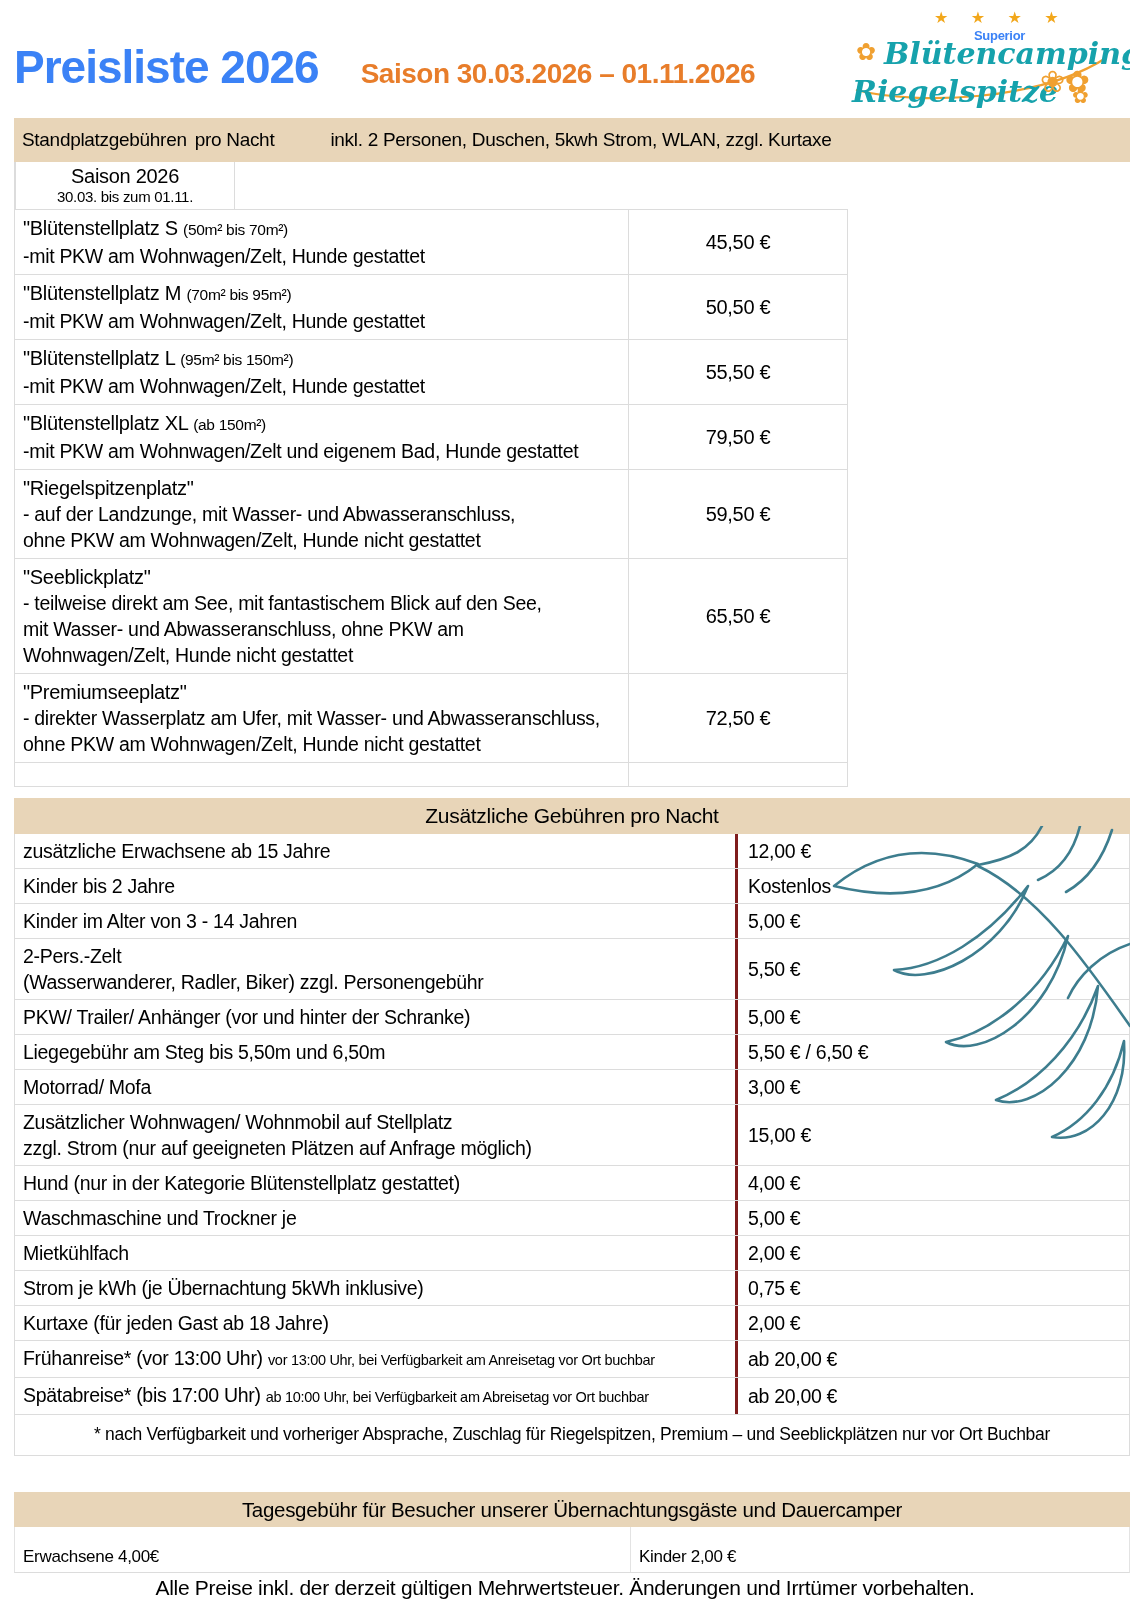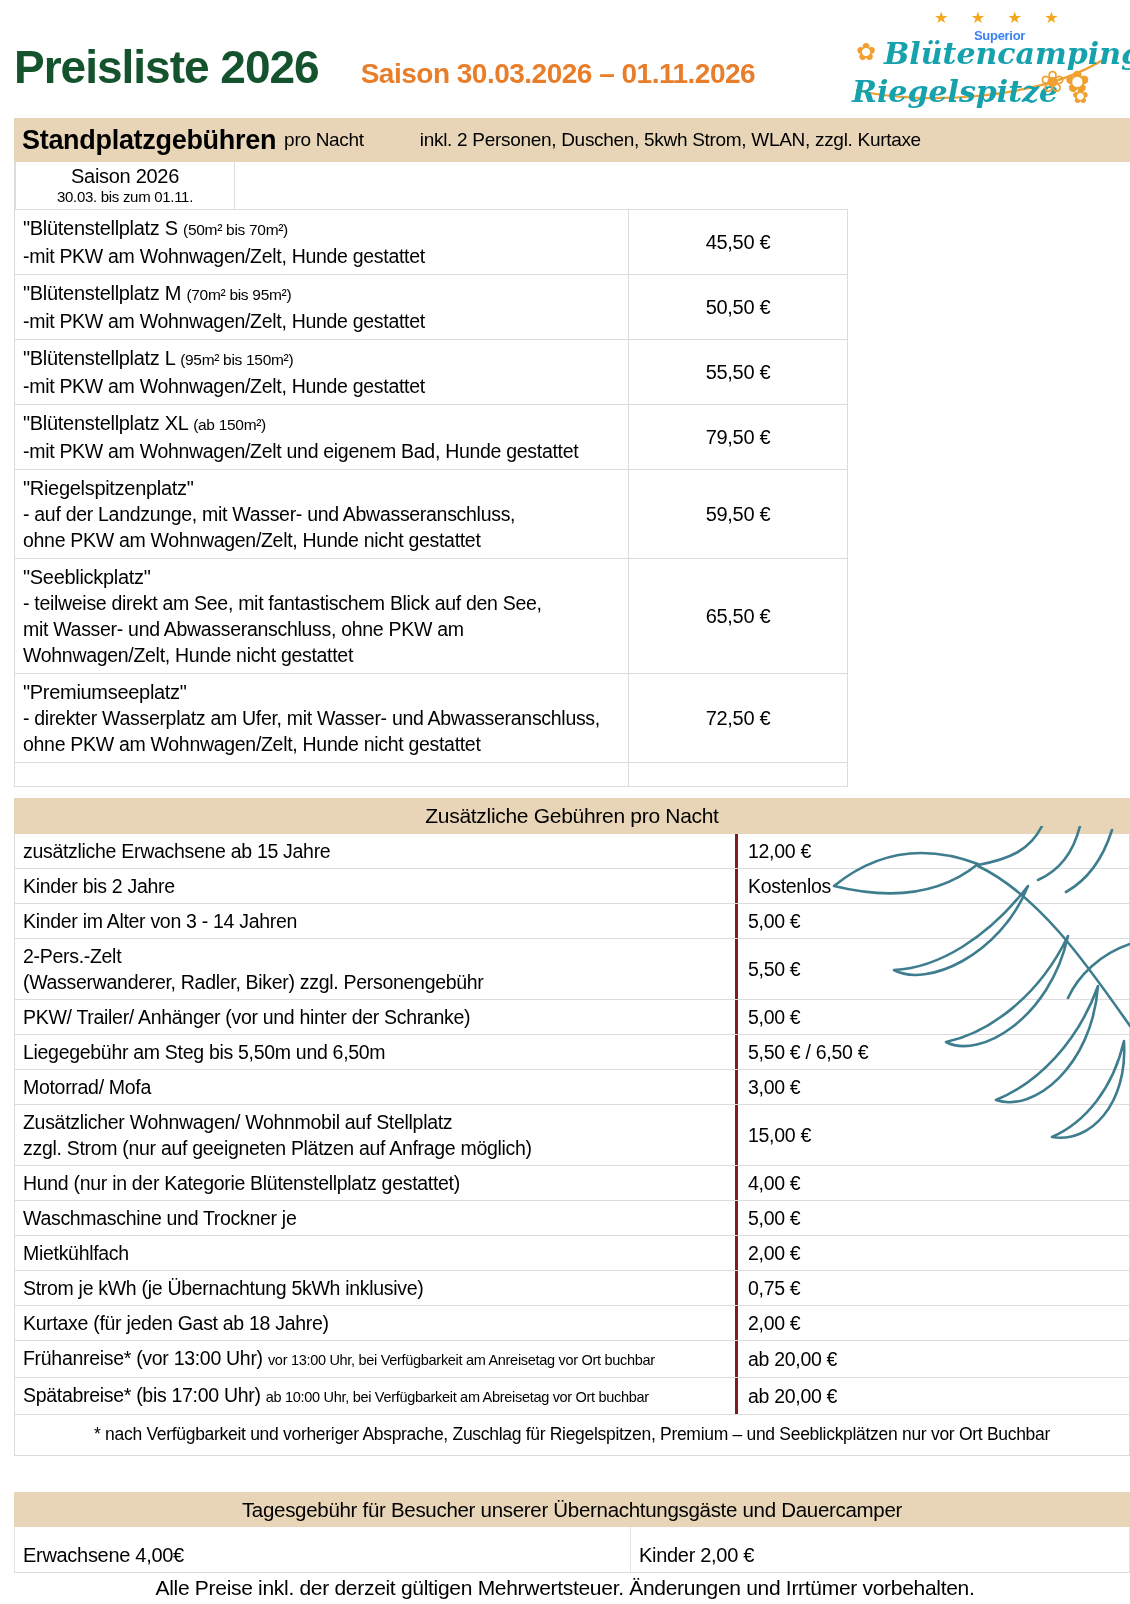--- a/index.html
+++ b/index.html
@@ -4,39 +4,39 @@
 <style>
   html,body { margin:0; padding:0; background:#fff; }
   .page {
     position:relative; width:1130px; height:1604px; background:#fff;
     font-family:"Liberation Sans", sans-serif; color:#000;
     overflow:hidden; letter-spacing:-0.3px;
   }
 
   
   .titlebar { position:absolute; top:40px; left:14px; display:flex; align-items:baseline; }
-  .main-title { font-size:46px; font-weight:bold; color:#14532d; letter-spacing:-1px; }
+  .main-title { font-size:46px; font-weight:bold; color:#3b82f6; letter-spacing:-1px; }
   .sub-title  { font-size:28px; font-weight:bold; color:#e87d2a; margin-left:42px; letter-spacing:-0.5px; }
 
   .logo { position:absolute; top:6px; right:18px; width:262px; height:104px; }
   .logo-stars { position:absolute; top:2px; left:84px; color:#f2a71b; font-size:16px; letter-spacing:9px; }
   .logo-superior { position:absolute; top:22px; left:124px; color:#3b82f6; font-size:13px; font-weight:bold; }
   .logo-script { font-family:"DejaVu Serif", serif; font-style:italic; color:#16a2ac; font-weight:bold; letter-spacing:0; }
   .logo-line1 { position:absolute; top:30px; left:34px; font-size:30px; }
   .logo-line2 { position:absolute; top:68px; left:2px; font-size:30px; }
   .flower { color:#f0a030; }
   .flower-a { position:absolute; top:32px; left:6px; font-size:24px; }
   .flower-b { position:absolute; top:58px; left:190px; font-size:30px; }
   .flower-c { position:absolute; top:78px; left:222px; font-size:20px; }
   .logo-swoosh { position:absolute; top:0; left:0; }
 
   
   .bar { background:#e8d5b8; margin-left:14px; width:1116px; box-sizing:border-box; }
   .bar1 { position:absolute; top:118px; height:44px; display:flex; align-items:center; padding-left:8px; }
-  .bar1-title { font-size:27px; font-weight:bold; }
+  .bar1-title { font-size:19px; font-weight:normal; }
   .bar1-sub { font-size:19px; margin-left:8px; }
   .bar1-note { font-size:19px; margin-left:56px; }
   .bar-center { display:flex; align-items:center; justify-content:center; font-size:21px; }
 
   
   .t1 { position:absolute; top:162px; left:14px; width:834px; box-sizing:border-box;
         border-left:1px solid #dcdcdc; }
   .t1-header { display:flex; border-bottom:1px solid #dcdcdc;flex-direction:column; }
   .t1-header-spacer { flex:1; }
   .t1-header-cell { width:218px; border-left:1px solid #dcdcdc; border-right:1px solid #dcdcdc;
@@ -65,21 +65,21 @@
                   padding:9px 0 10px; }
 
   
   .leaf-deco { position:absolute; top:826px; right:0; pointer-events:none; }
 
   
   .bar3 { position:absolute; top:1492px; height:35px; font-size:20.5px; }
   .t3 { position:absolute; top:1527px; left:14px; width:1116px; box-sizing:border-box;
         border-left:1px solid #e3e3e3; border-right:1px solid #e3e3e3; border-bottom:1px solid #dcdcdc;
         height:46px; display:flex; }
-  .t3cell { display:flex; align-items:flex-end; padding:0 0 5px 8px; font-size:20px; box-sizing:border-box; }
+  .t3cell { display:flex; align-items:flex-end; padding:0 0 5px 8px; font-size:17px; box-sizing:border-box; }
   .t3left { width:616px; border-right:1px solid #e3e3e3; }
   .t3right { flex:1; }
   .footer-note { position:absolute; top:1576px; left:0; width:1130px; text-align:center; font-size:21px; }
 </style>
 </head>
 <body>
 
 <div class="page">
 
   <div class="titlebar">

